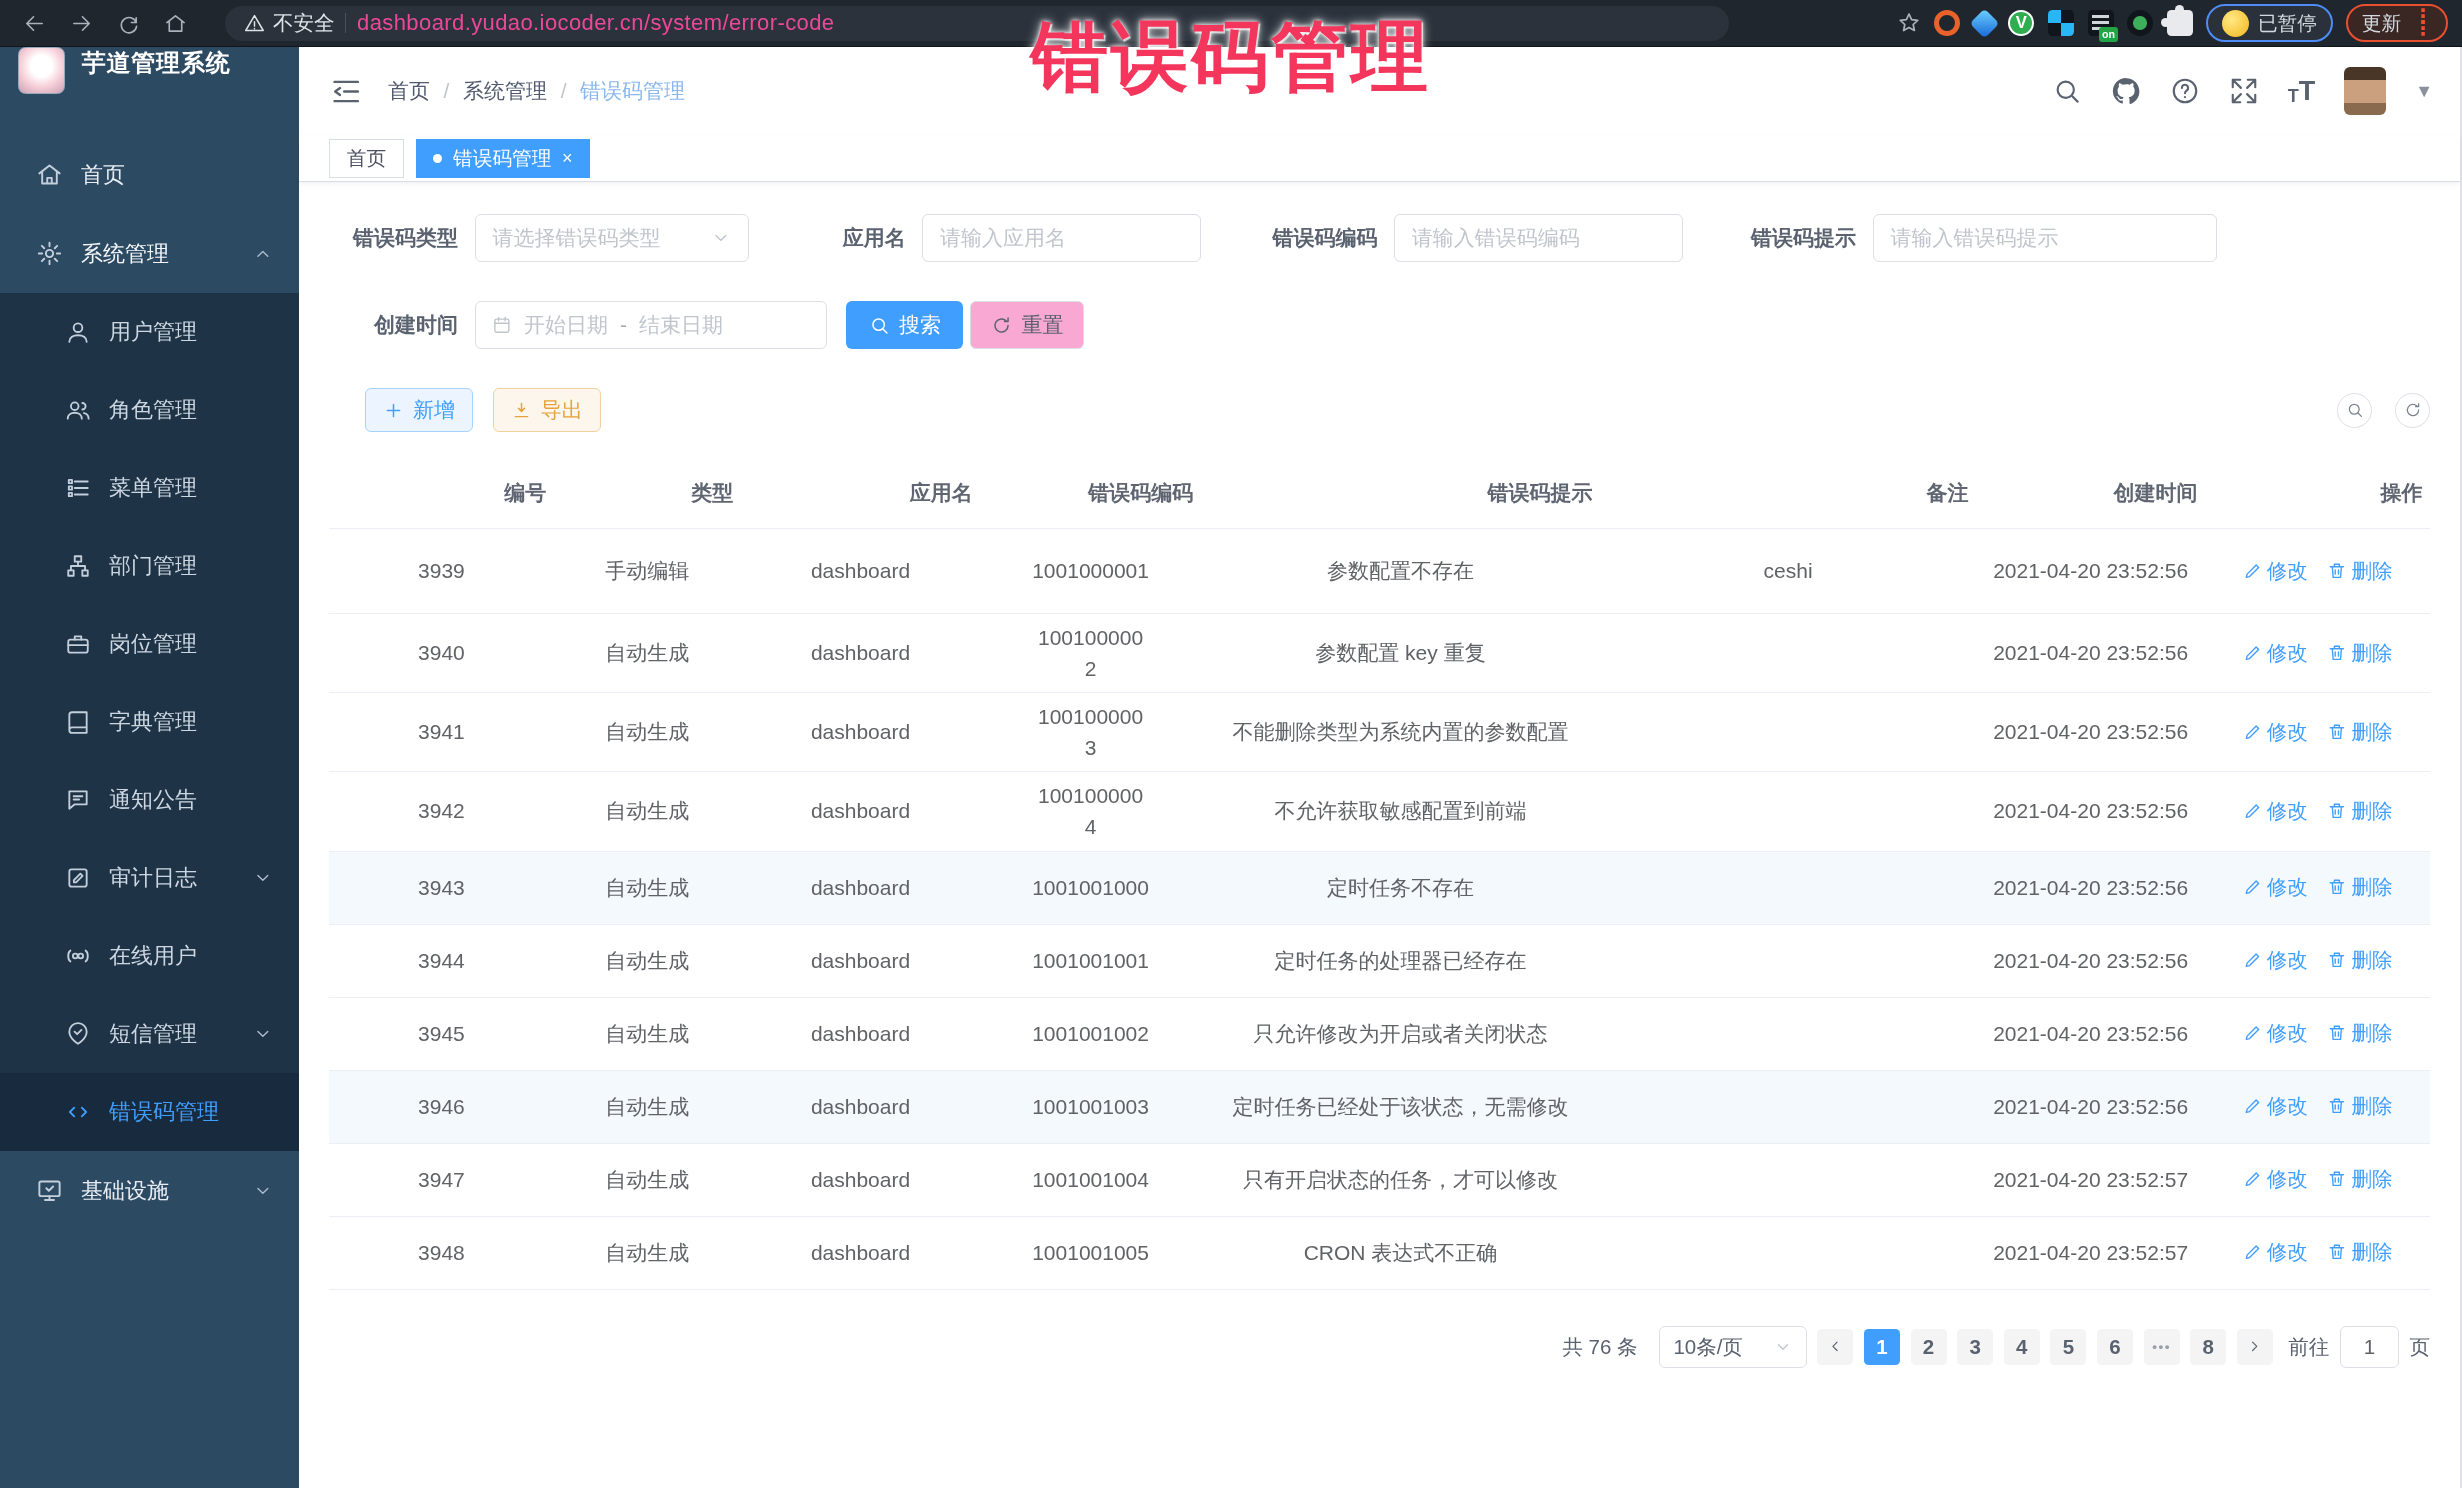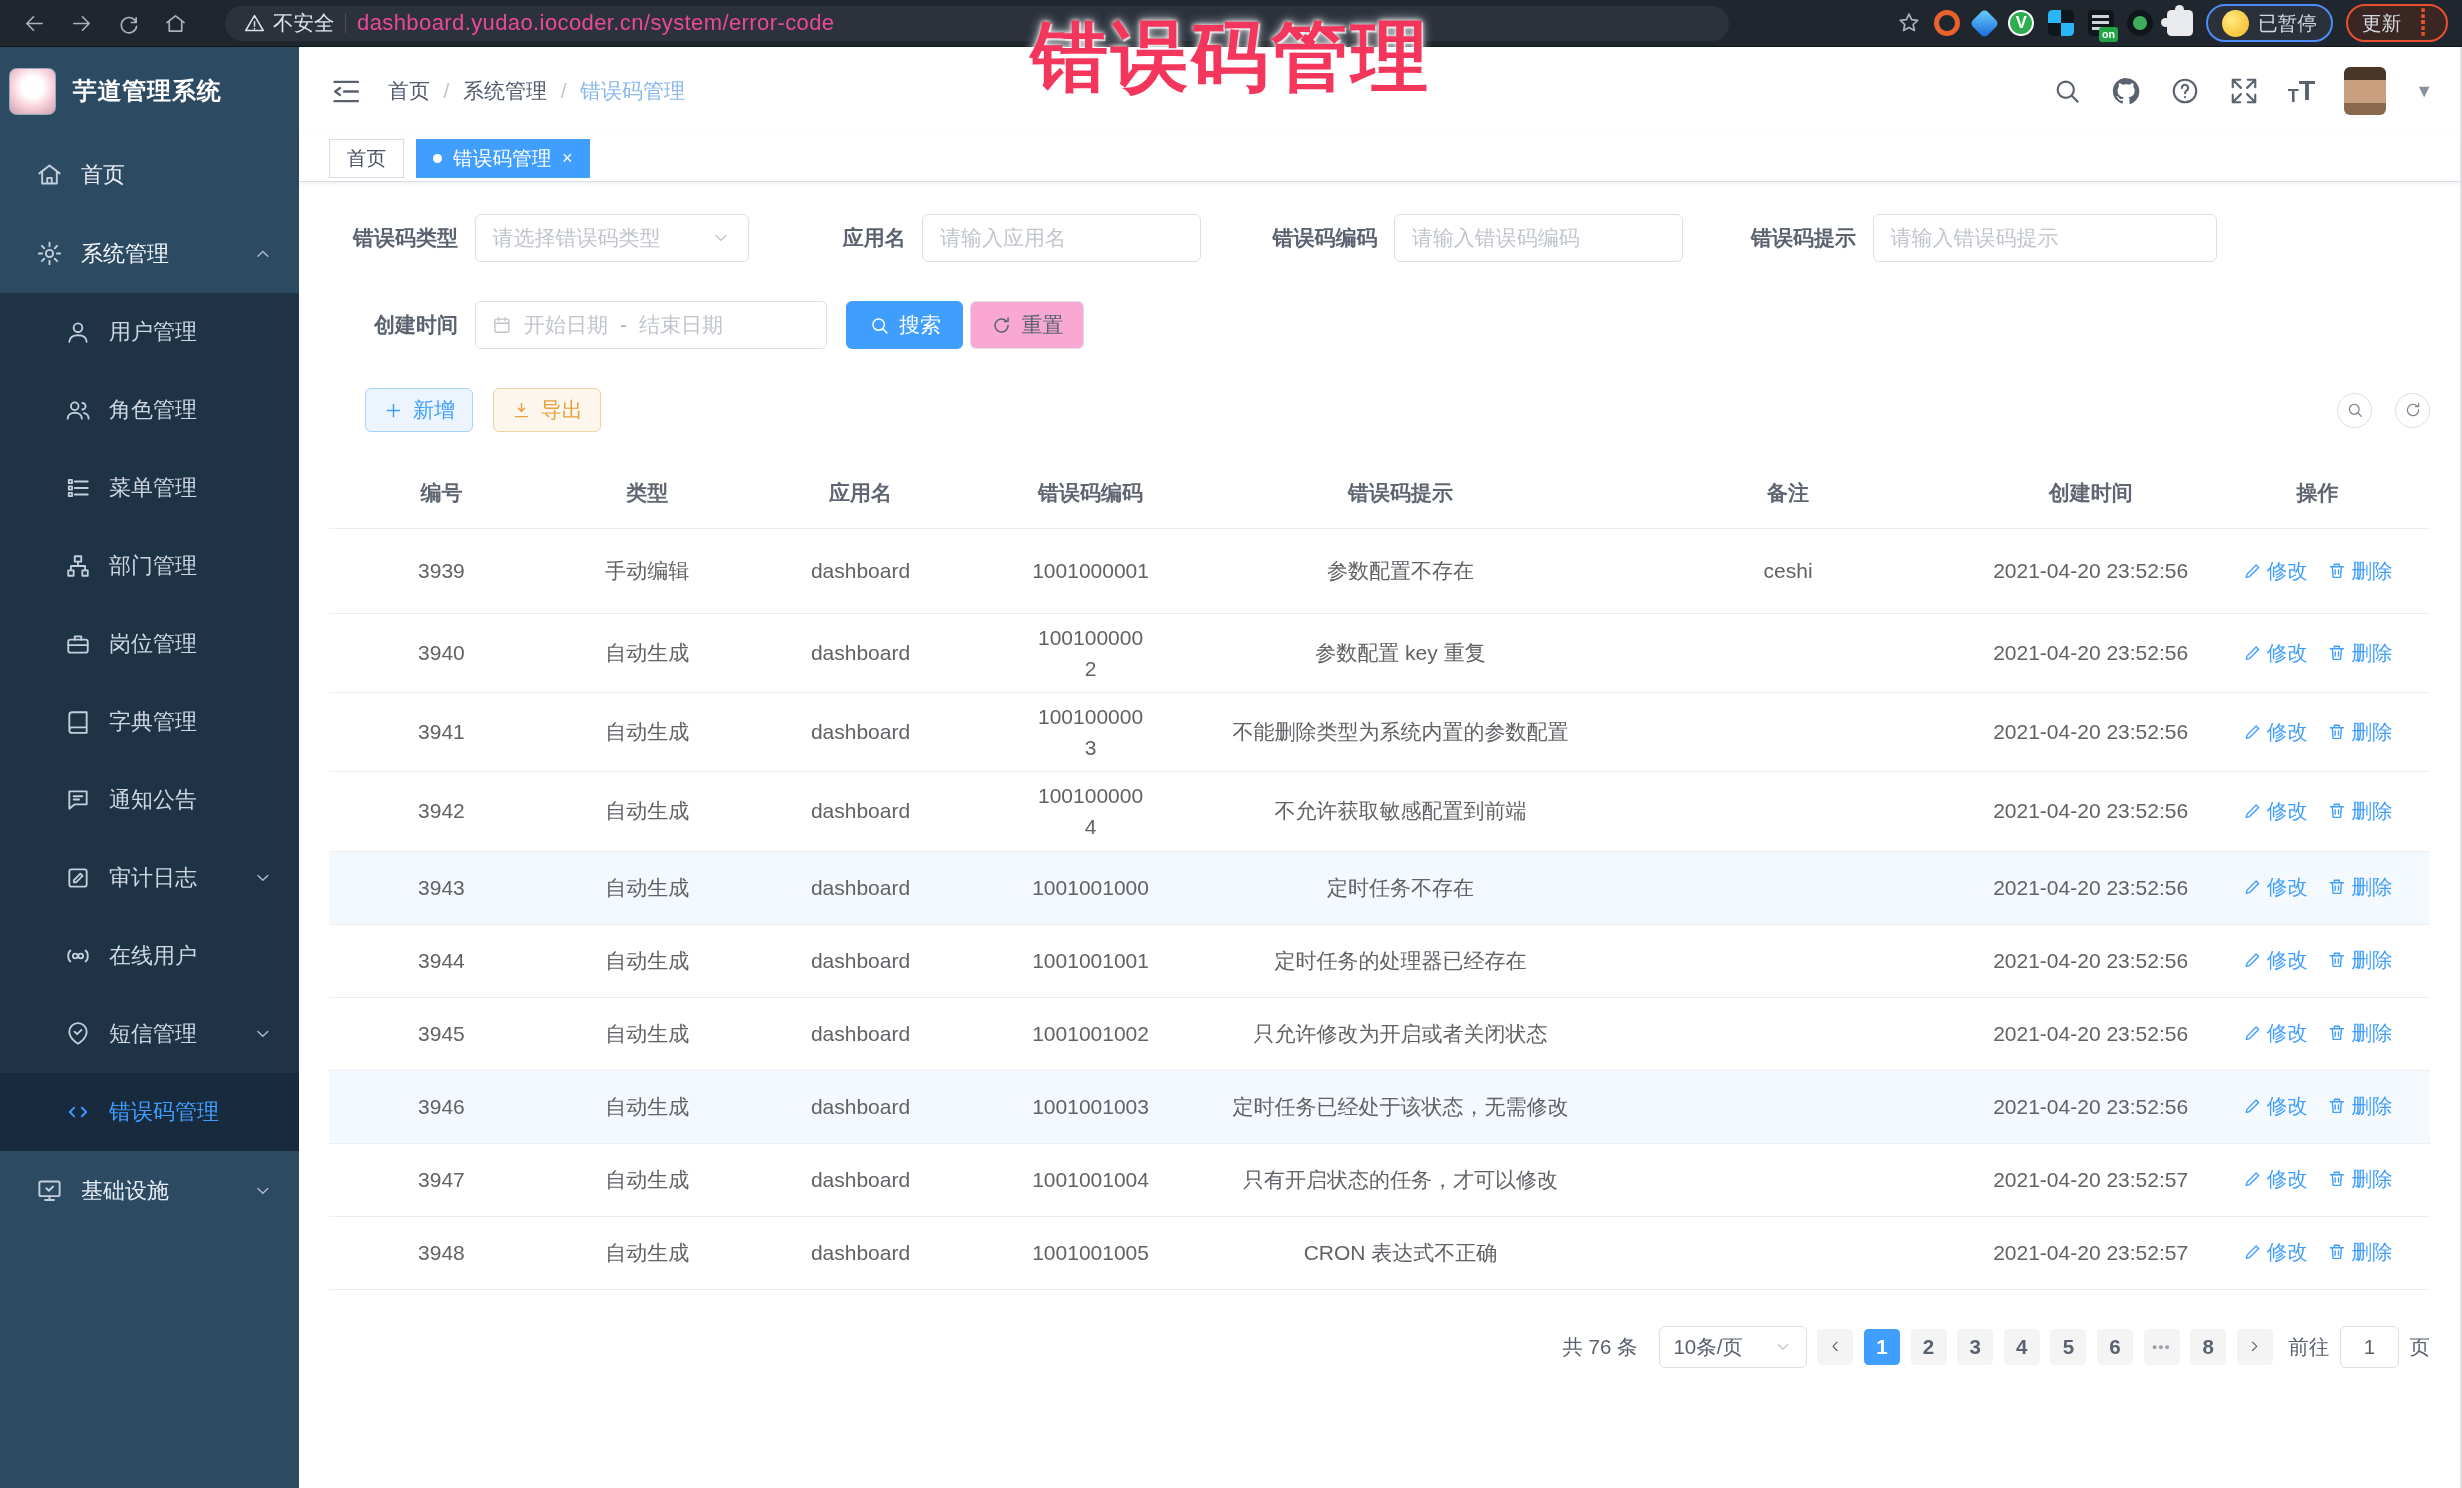--- a/index.html
+++ b/index.html
@@ -33,21 +33,21 @@
   .ext.puzzle::after { content:""; position:absolute; left:-5.3px; top:8.3px; width:9px; height:9px; border-radius:50%; background:#e8eaed; }
   .chip { display:flex; align-items:center; gap:9px; height:38px; border-radius:19px; padding:0 13.6px; }
   .chip.paused { border:2.3px solid #4e8cf7; background:#2a313b; color:#d4d9df; font-size:19.7px; }
   .chip .face { width:27px; height:27px; border-radius:50%; background:radial-gradient(circle at 35% 35%, #ffe982, #f7c53c 70%); }
   .chip.update { border:2.3px solid #e8502f; background:#3a2723; color:#d4d9df; font-size:19.7px; gap:12px; }
   .chip.update .dots { color:#e8502f; font-weight:bold; font-size:19.7px; letter-spacing:0; line-height:.6; }
 
   
   .app { display:flex; height:1441px; }
   .sidebar { width:299px; background:#2d4a63; flex:none; display:flex; flex-direction:column; }
-  .logo { height:88px; display:flex; align-items:center; padding:0 9px; gap:16.7px; }
+  .logo { height:88px; display:flex; padding:0 18px; gap:16.7px; }
   .logo .img { width:47px; height:47px; border-radius:7.6px; background:radial-gradient(circle at 50% 40%, #fff 0 30%, #f6cfd8 60%, #caa0b4); border:0.8px solid #9ab; }
   .logo .t { color:#fff; font-size:24px; font-weight:bold; letter-spacing:0.8px; }
   .menu { flex:1; }
   .mitem { height:79px; display:flex; align-items:center; padding:0 26px 0 36px; color:#e7edf3; font-size:22px; cursor:pointer; }
   .mitem .mic { width:27px; height:27px; margin-right:18px; color:#c3cfdb; flex:none; }
   .mitem .chev { margin-left:auto; color:#aebccb; width:19.7px; height:19.7px; }
   .submenu { background:#1f3347; }
   .submenu .mitem { height:78px; padding-left:65px; color:#ccd7e2; font-size:22px; }
   .submenu .mitem .mic { width:26px; height:26px; }
   .mitem.active { background:#182b3e; color:#409eff; }
@@ -97,21 +97,21 @@
   .btn.plain { background:#f9a8d4; border-color:#dcdfe6; color:#5a6270; width:114px; margin-left:7px; }
   .toolbar { margin-top:39px; display:flex; align-items:center;margin-left:36px; }
   .btn.add { background:#ecf5ff; border-color:#a6d2ff; color:#409eff; width:108px; height:44px; }
   .btn.export { background:#fdf6ec; border-color:#f3d19e; color:#e6a23c; width:108px; height:44px; margin-left:19.7px; }
   .roundbtns { margin-left:auto; display:flex; gap:23px; }
   .rbtn { width:35px; height:35px; border-radius:50%; border:1.5px solid #dcdfe6; display:flex; align-items:center; justify-content:center; color:#7a828e; background:#fff; cursor:pointer; }
   .rbtn svg { width:18px; height:18px; }
 
   
   table { width:100%; border-collapse:collapse; margin-top:29px; table-layout:fixed; }
-  th { font-weight:bold; color:#5f6672; font-size:21px; padding:18px 7.6px 21px; text-align:center; border-bottom:1.5px solid #ebeef5; }
+  th { font-weight:bold; color:#5f6672; font-size:21px; padding:18px 7.6px 21px; text-align:right; border-bottom:1.5px solid #ebeef5; }
   td { text-align:center; padding:7.6px; color:#606266; font-size:21px; border-bottom:1.5px solid #ebeef5; height:73px; }
   tbody tr:first-child td { height:85px; }
   tbody tr:nth-child(5) td, tbody tr:nth-child(8) td { background:#f4f9fd; }
   .col-code { white-space:pre-line; line-height:1.5; }
   .alink { color:#409eff; display:inline-flex; align-items:center; gap:4.5px; cursor:pointer; font-size:20.5px; }
   .alink svg { width:19.7px; height:19.7px; }
   .alink + .alink { margin-left:19.7px; }
 
   
   .pag { display:flex; align-items:center; justify-content:flex-end; margin-top:36px; gap:10.6px; font-size:20.5px; color:#5a6270; }

